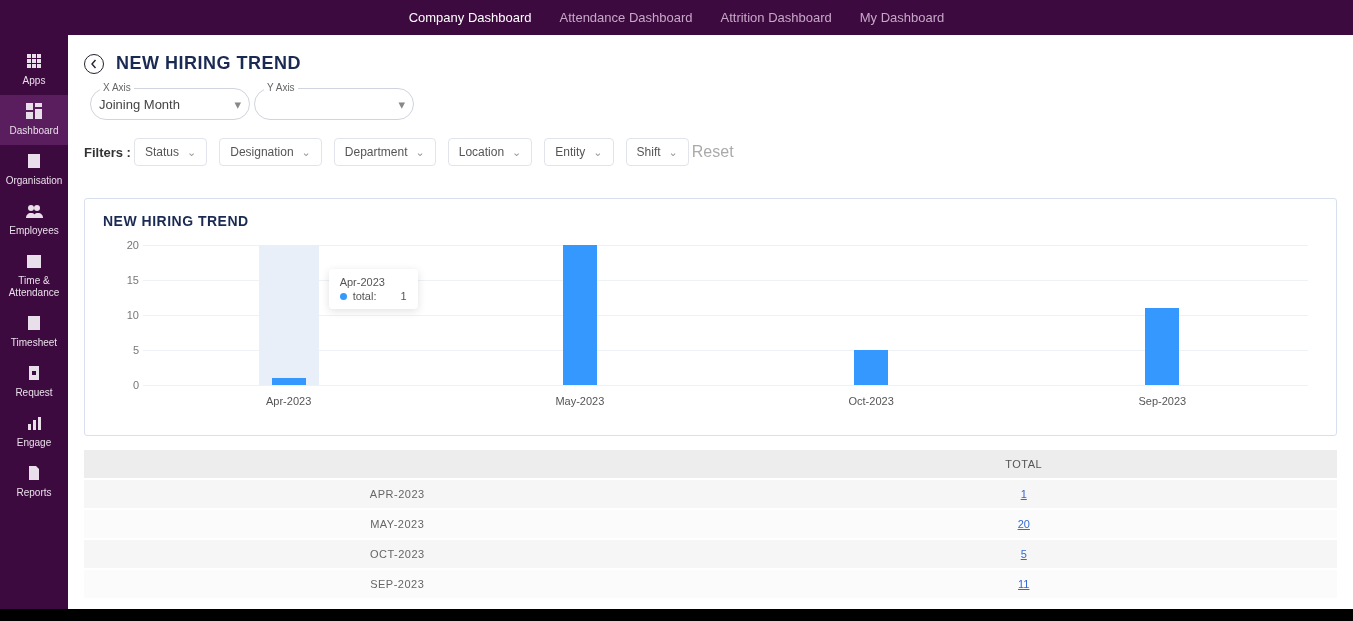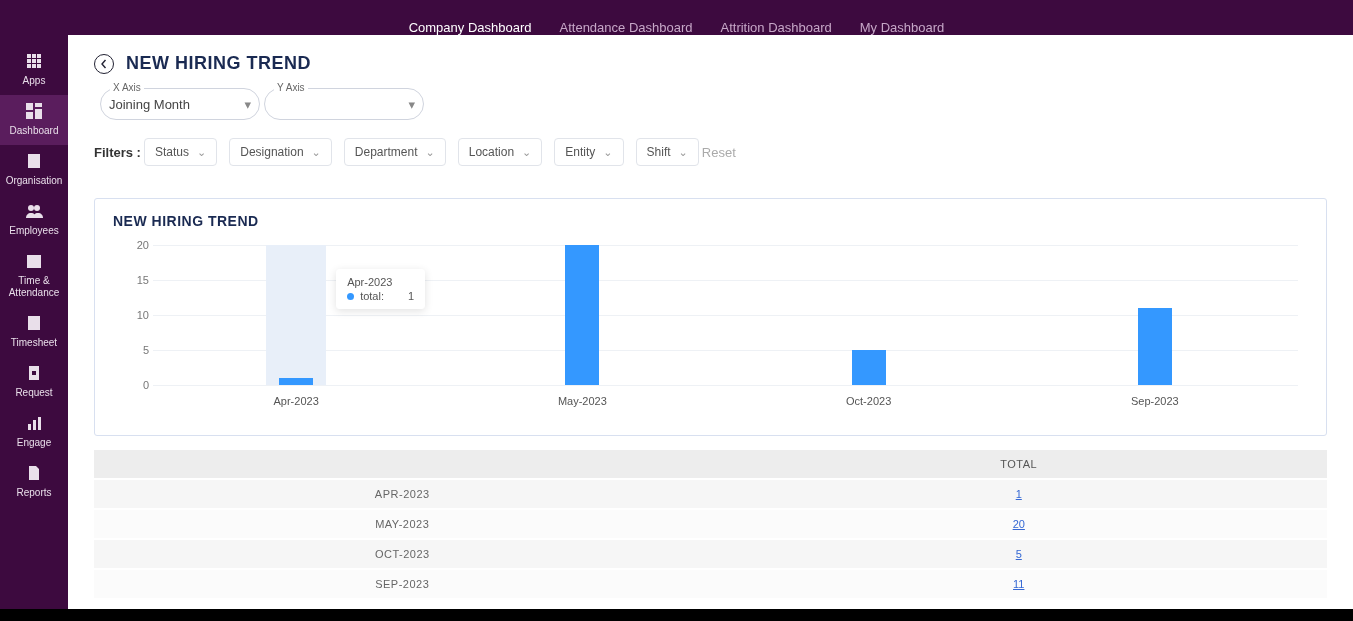--- a/index.html
+++ b/index.html
@@ -1,45 +1,45 @@
 <!DOCTYPE html>
 <html><head>
 <meta charset="utf-8">
 <style>
 *{box-sizing:border-box;margin:0;padding:0;font-family:Arial,Helvetica,sans-serif}
 html,body{width:1353px;height:621px;overflow:hidden;background:#fff}
 
-.topbar{height:35px;background:#3d0a3f;display:flex;align-items:flex-end;justify-content:center}
+.topbar{height:35px;background:#3d0a3f;display:flex;align-items:center;justify-content:center}
 .topbar-tabs{display:flex;gap:28px}
 .topbar-tabs span{font-size:13px;color:#c6a7c7;cursor:pointer}
 .topbar-tabs span.active{color:#fff;font-weight:500}
 
 .sidebar{position:absolute;left:0;top:35px;bottom:12px;width:68px;background:#3d0a3f;display:flex;flex-direction:column;align-items:center;padding-top:10px}
 .nav-item{width:68px;padding:6px 0 8px;display:flex;flex-direction:column;align-items:center;color:#e9dfea;font-size:10px;line-height:1.2;text-align:center;cursor:pointer}
 .nav-item.active{background:#5a1d5d}
 .nav-item .icon{width:20px;height:20px;margin-bottom:4px;display:flex;align-items:center;justify-content:center}
 .nav-item .icon svg{fill:#e9dfea}
 
-.main{position:absolute;left:68px;top:35px;right:0;bottom:12px;background:#fff;overflow:auto;padding:18px 26px}
+.main{position:absolute;left:68px;top:35px;right:0;bottom:12px;background:#fff;overflow:auto;padding:18px 16px}
 .page-title-row{display:flex;align-items:center;gap:12px;margin-bottom:14px}
 .page-title-row .backbtn{width:20px;height:20px;border:1.5px solid #223;border-radius:50%;display:flex;align-items:center;justify-content:center;cursor:pointer}
 .page-title-row .backbtn svg{stroke:#223}
 .page-title{font-size:18px;font-weight:600;letter-spacing:.5px;color:#1a2a52;text-transform:uppercase}
 
 .axis-row{display:flex;gap:4px;margin-bottom:18px;margin-left:6px}
 .field{position:relative}
 .field-label{position:absolute;top:-6px;left:10px;font-size:10px;background:#fff;padding:0 3px;color:#666}
 .select{height:32px;width:160px;border:1px solid #d0d4de;border-radius:16px;padding:0 8px;display:flex;align-items:center;justify-content:space-between;font-size:13px;color:#444;cursor:pointer}
 .select .chev{color:#888}
 
 .filters-row{display:flex;align-items:center;gap:3px;margin-bottom:32px}
 .filters-row .flabel{font-size:13px;font-weight:600;color:#333}
 .fbtn{height:28px;border:1px solid #e1e4ea;border-radius:4px;padding:0 10px;display:flex;align-items:center;gap:8px;font-size:12px;color:#555;cursor:pointer;background:#fff}
 .fbtn .chev{color:#999;font-size:11px}
-.reset{color:#aaa;font-size:13px;cursor:pointer}
+.reset{color:#aaa;font-size:16px;cursor:pointer}
 
 .card{border:1px solid #d8e0f0;border-radius:3px;padding:14px 18px 20px;margin-bottom:12px}
 .card-title{font-size:14px;font-weight:600;letter-spacing:.5px;color:#1a2a52;text-transform:uppercase;margin-bottom:6px}
 .chart-wrap{position:relative;height:180px}
 .plot{position:absolute;left:40px;right:10px;top:10px;bottom:30px}
 .gridline{position:absolute;left:0;right:0;height:1px;background:#eef1f5}
 .ytick{position:absolute;left:-28px;font-size:11px;color:#777;transform:translateY(-50%);width:24px;text-align:right}
 .bar{position:absolute;bottom:0;background:#3498ff;width:34px;transform:translateX(-50%)}
 .bar.hl{background:#e8eff9}
 .xtick{position:absolute;bottom:-22px;font-size:11px;color:#555;transform:translateX(-50%);white-space:nowrap}

